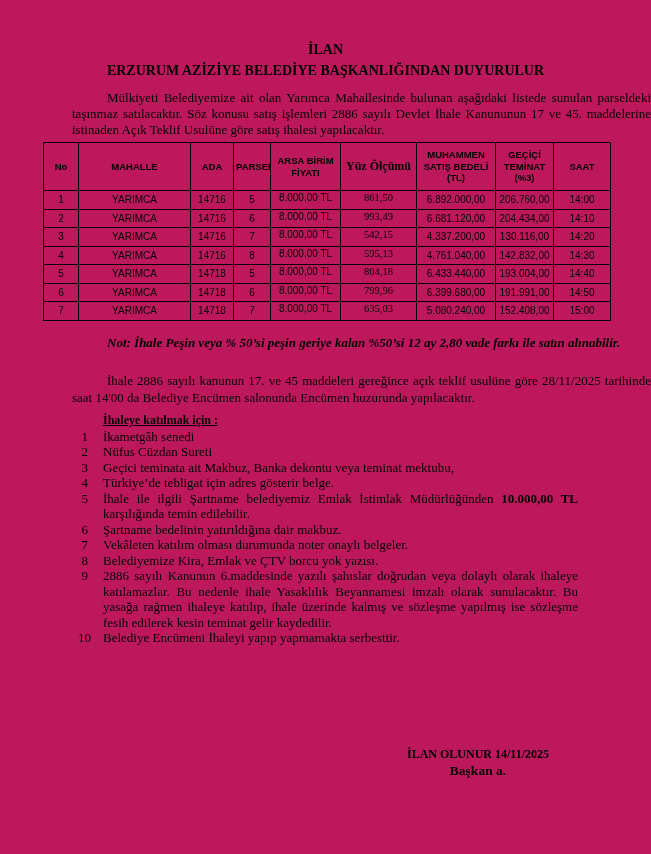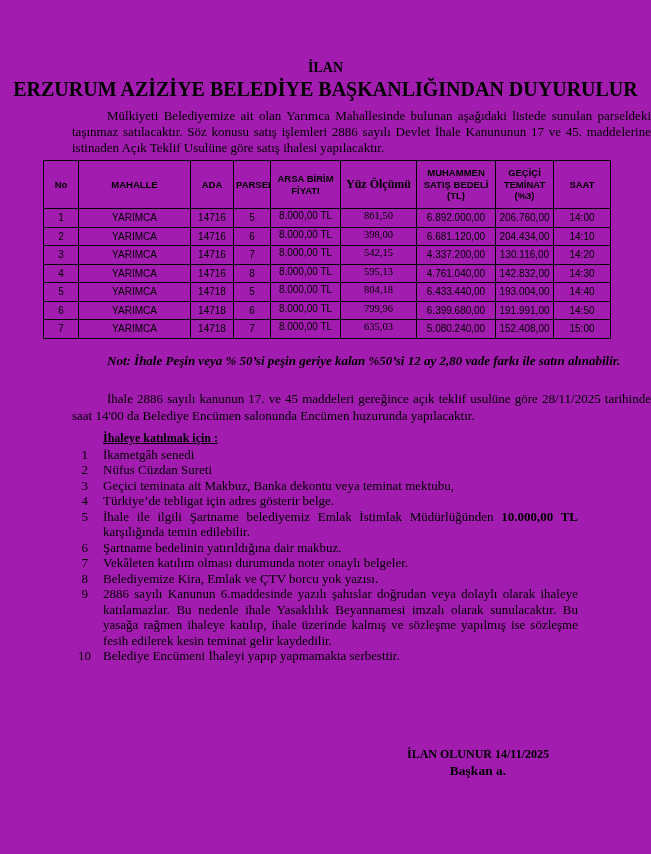--- a/index.html
+++ b/index.html
@@ -1,36 +1,36 @@
 <!DOCTYPE html>
 <html><head>
 <meta charset="utf-8">
 <style>
   * { margin: 0; padding: 0; box-sizing: border-box; }
   html, body { background: #ffffff; }
   .page {
     position: relative;
     width: 651px;
     height: 854px;
-    background: #a21caf;
+    background: #be185d;
     color: #000000;
     font-family: "Liberation Serif", "DejaVu Serif", serif;
     overflow: hidden;
-    padding-top: 60px;
+    padding-top: 42px;
   }
   .title {
     text-align: center;
     font-weight: bold;
     font-size: 14px;
     line-height: 16px;
   }
   .subtitle {
     text-align: center;
     font-weight: bold;
-    font-size: 20px;
+    font-size: 14px;
     line-height: 16px;
     margin-top: 5px;
   }
   .para {
     margin-left: 72px;
     text-align: justify;
     font-size: 13px;
     line-height: 16px;
     text-indent: 35px;
   }
@@ -168,21 +168,21 @@
         <td>6.892.000,00</td>
         <td>206.760,00</td>
         <td>14:00</td>
       </tr>
       <tr>
         <td>2</td>
         <td>YARIMCA</td>
         <td>14716</td>
         <td>6</td>
         <td>8.000,00 TL</td>
-        <td>398,00</td>
+        <td>993,49</td>
         <td>6.681.120,00</td>
         <td>204.434,00</td>
         <td>14:10</td>
       </tr>
       <tr>
         <td>3</td>
         <td>YARIMCA</td>
         <td>14716</td>
         <td>7</td>
         <td>8.000,00 TL</td>

